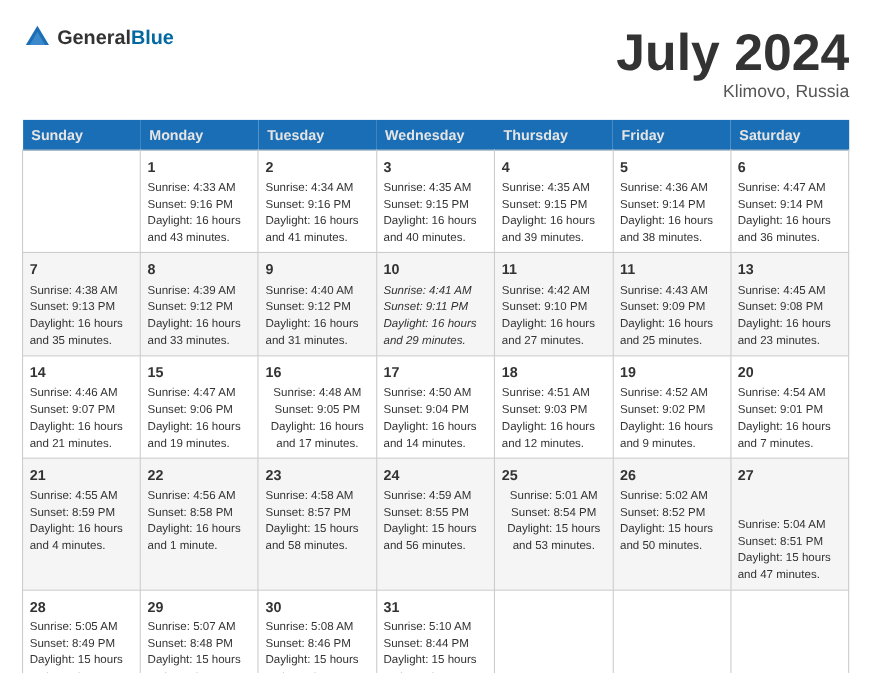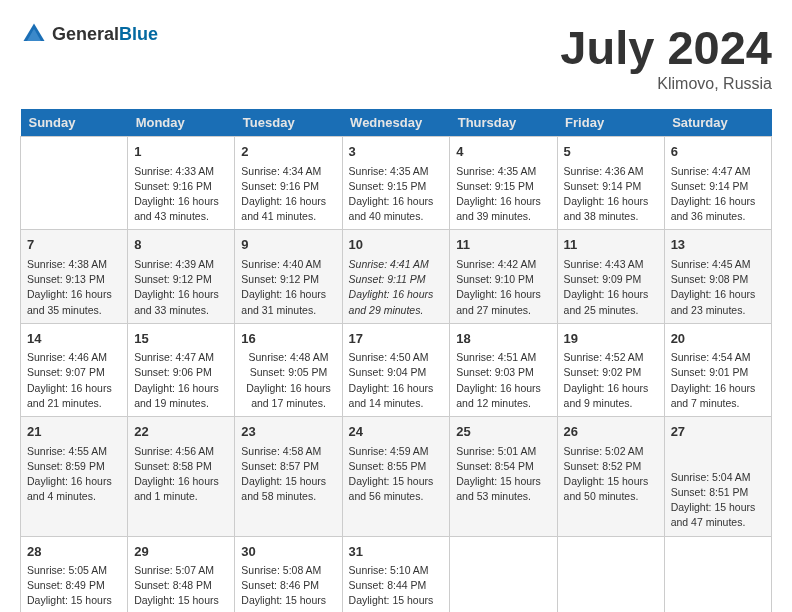--- a/index.html
+++ b/index.html
@@ -272,21 +272,21 @@
 Daylight: 15 hours and 58 minutes.</div>
         </td>
         <td>
           <span class="day-num">24</span>
           <div class="cell-text" style="white-space: pre-line;">Sunrise: 4:59 AM
 Sunset: 8:55 PM
 Daylight: 15 hours and 56 minutes.</div>
         </td>
         <td>
           <span class="day-num">25</span>
-          <div class="cell-text" style="white-space: pre-line;">Sunrise: 5:01 AM
+          <div class="cell-text" style="white-space: pre-line; text-align: center;">Sunrise: 5:01 AM
 Sunset: 8:54 PM
 Daylight: 15 hours and 53 minutes.</div>
         </td>
         <td>
           <span class="day-num">26</span>
           <div class="cell-text" style="white-space: pre-line;">Sunrise: 5:02 AM
 Sunset: 8:52 PM
 Daylight: 15 hours and 50 minutes.</div>
         </td>
         <td>

